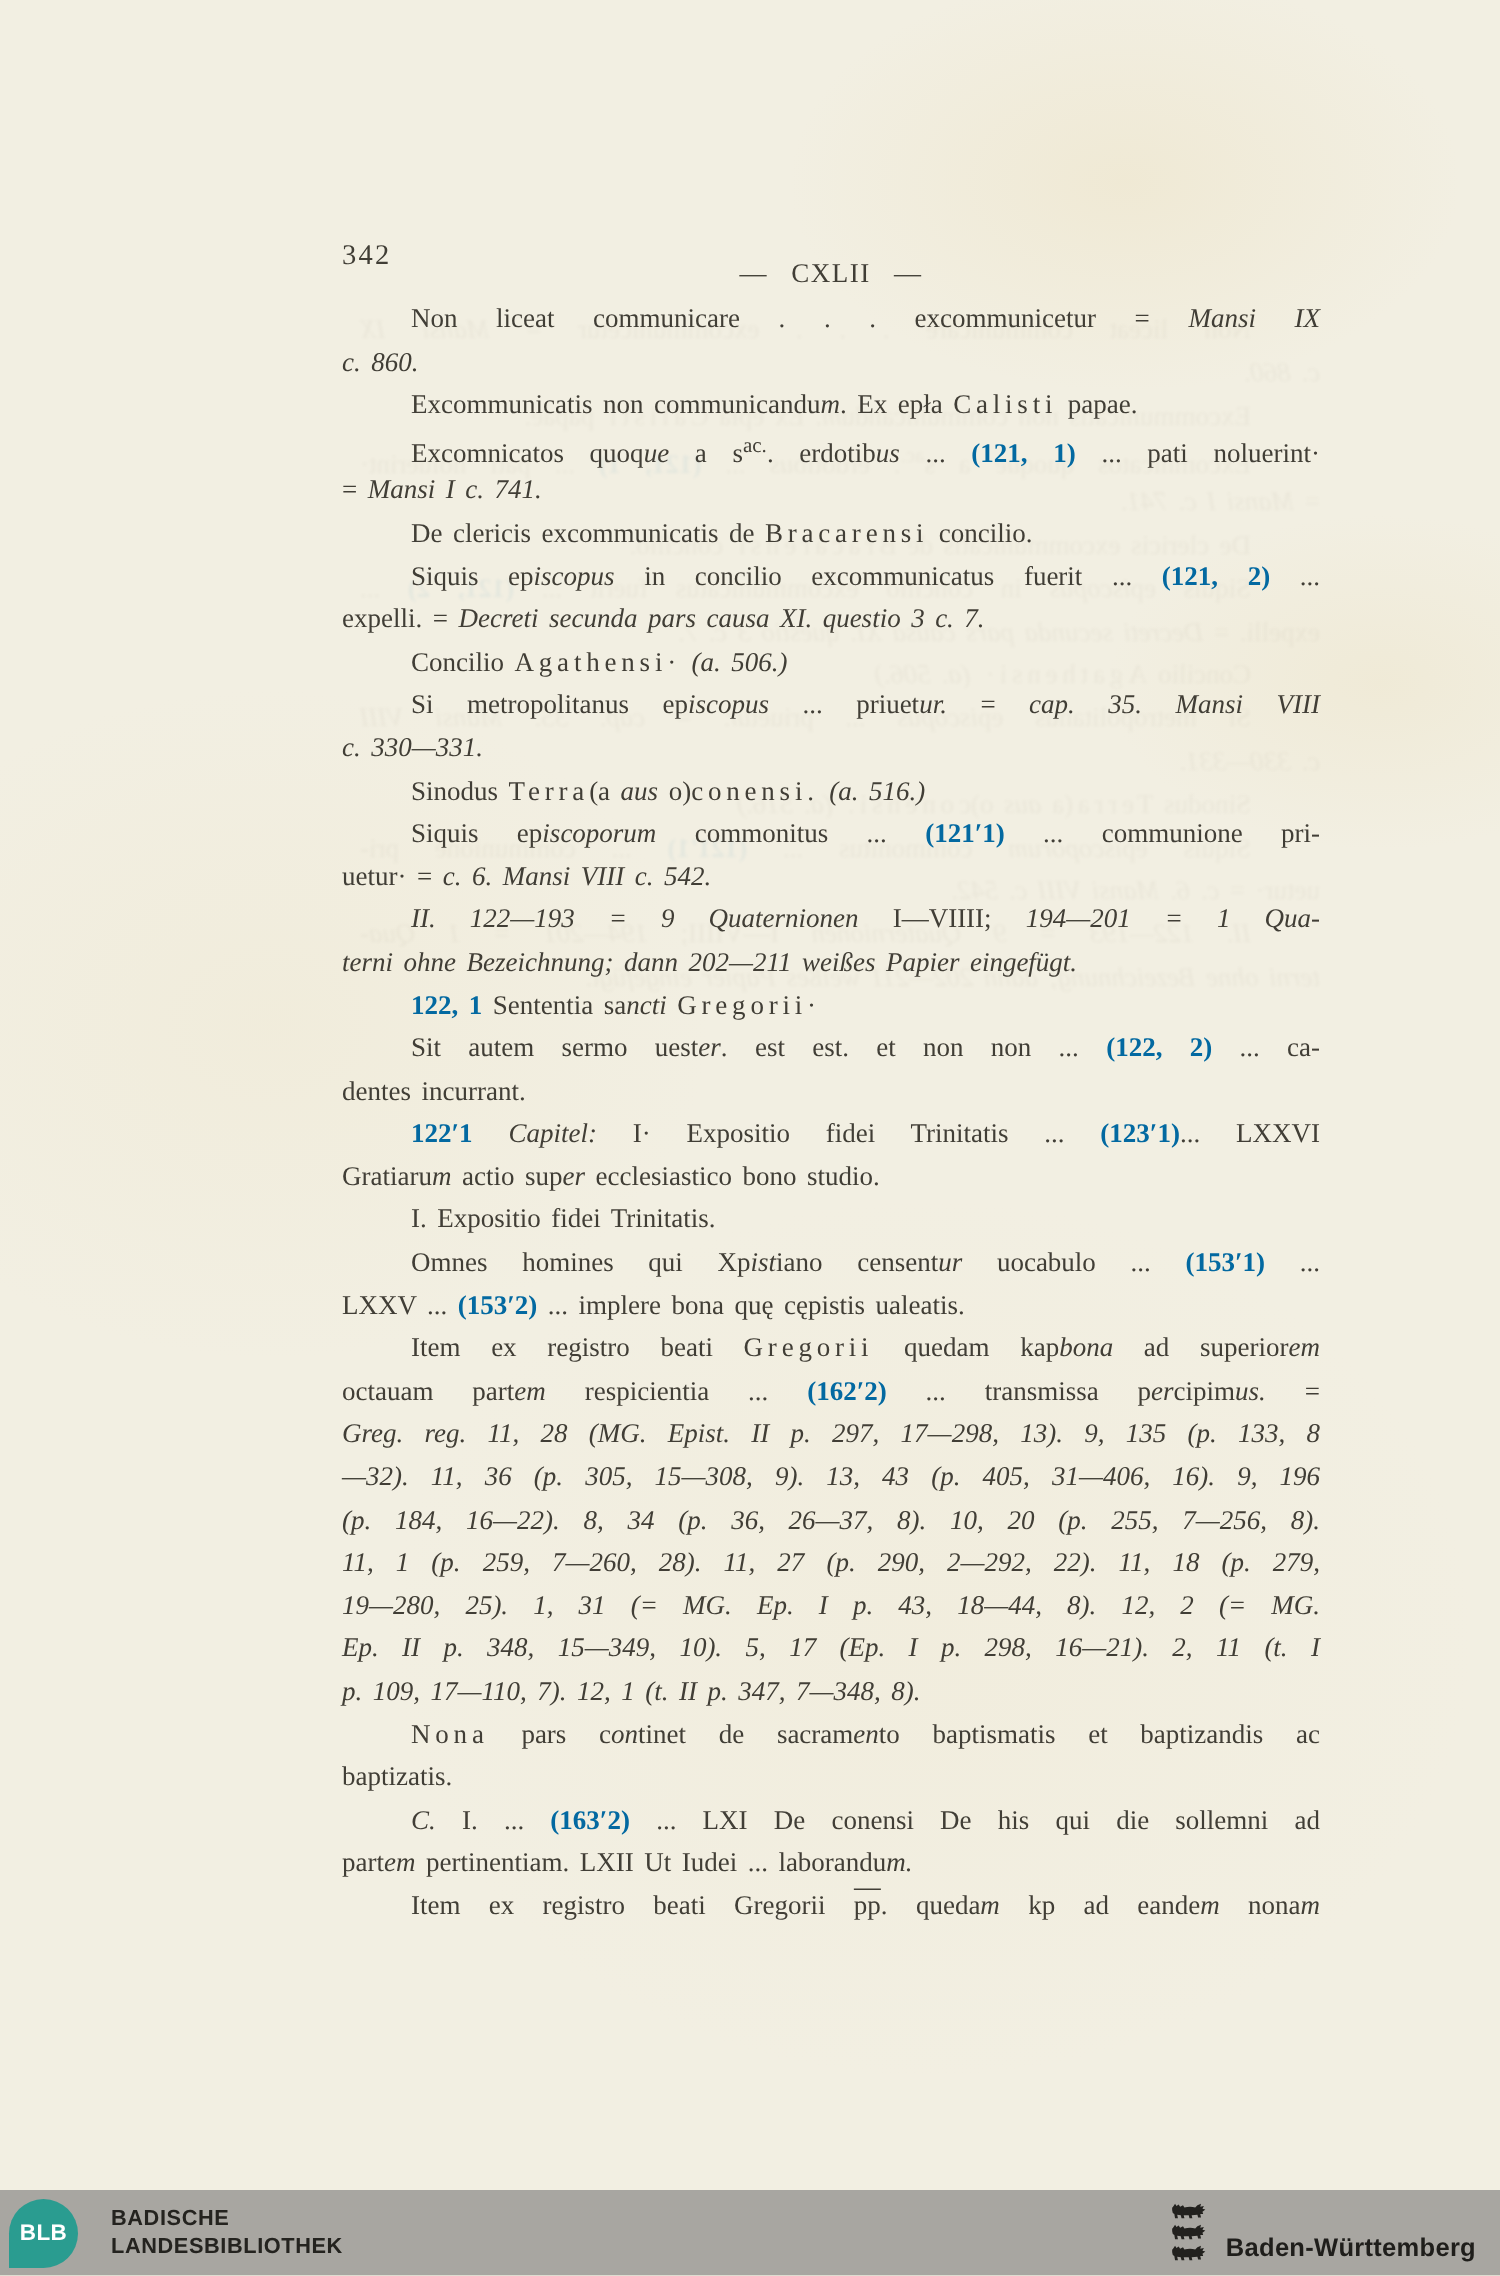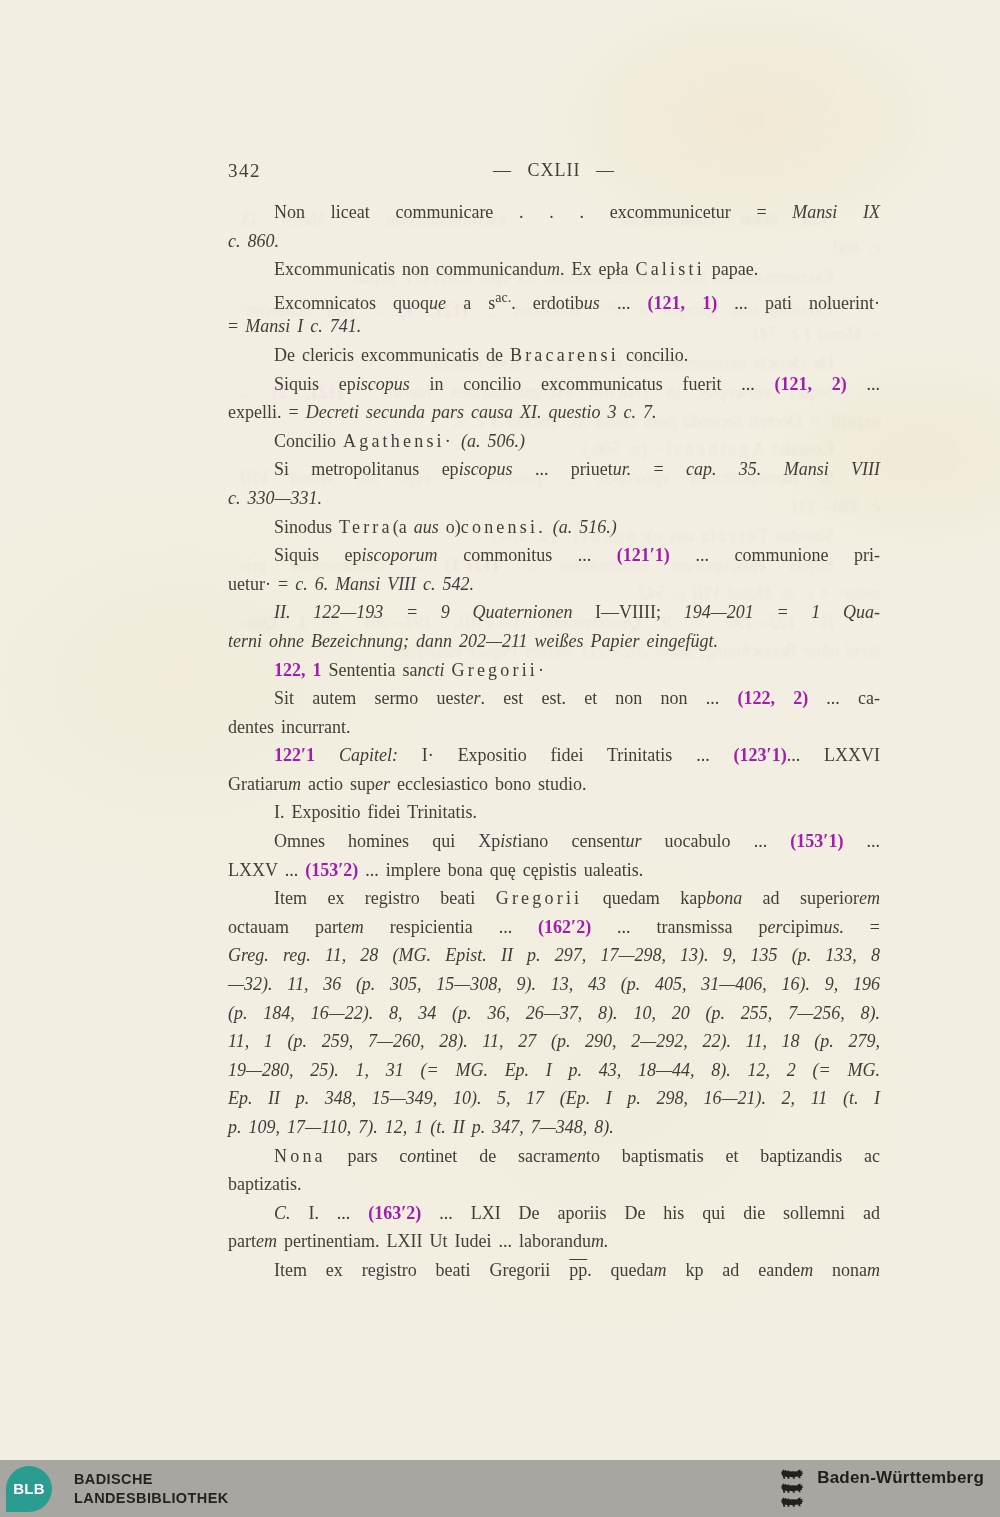--- a/index.html
+++ b/index.html
@@ -10,31 +10,31 @@
       radial-gradient(ellipse 320px 200px at 75% 8%, rgba(233,218,178,.28), transparent 70%),
       radial-gradient(ellipse 420px 320px at 18% 45%, rgba(236,226,196,.22), transparent 70%),
       radial-gradient(ellipse 520px 420px at 62% 72%, rgba(238,229,203,.20), transparent 70%),
       radial-gradient(ellipse 260px 160px at 92% 30%, rgba(231,217,176,.22), transparent 70%);
     font-family:"Liberation Serif", serif;
   }
 
   .scan-column{position:absolute;left:228px;top:160px;width:652px;color:#413e36;}
   .head-row{position:relative;height:26px;margin-bottom:12px;font-size:19px;}
   .pageno{position:absolute;left:0;top:0;letter-spacing:1.5px;}
-  .runhead{position:absolute;left:50%;top:0;transform:translateX(-50%);font-size:18px;word-spacing:10px;letter-spacing:1px;}
+  .runhead{position:absolute;left:50%;top:12px;transform:translateX(-50%);font-size:18px;word-spacing:10px;letter-spacing:1px;}
 
   .textblock{position:relative;}
   .tl{
     font-size:18px;line-height:28.6px;height:28.6px;
     word-spacing:2.5px;text-align:left;white-space:normal;
   }
   .tl.just{text-align:justify;text-align-last:justify;}
   .tl.ind{text-indent:46px;}
   .it{font-style:italic;}
-  .bd{font-weight:bold;color:#a21caf;}
+  .bd{font-weight:bold;color:#0369a1;}
   .spc{letter-spacing:3.2px;}
   .sups{font-size:14px;vertical-align:7px;letter-spacing:0;word-spacing:0;}
   .ovl{text-decoration:overline;margin-top:38px;}
 
   
   .ghost{
     position:absolute;left:240px;top:205px;width:640px;color:#6b5f49;
     transform:scaleX(-1);opacity:.055;filter:blur(1.1px);pointer-events:none;
   }
   .ghost .tl{height:28.8px;line-height:28.8px;}
@@ -45,21 +45,21 @@
     display:flex;align-items:center;justify-content:space-between;
     font-family:"Liberation Sans", sans-serif;
   }
   .blb-group{display:flex;align-items:center;gap:22px;margin-left:6px;}
   .blb-logo{
     width:46px;height:46px;background:#2a9c90;border-radius:50% 50% 50% 0;
     display:flex;align-items:center;justify-content:center;flex:0 0 auto;
   }
   .blb-logo span{color:#ffffff;font-weight:bold;font-size:15px;letter-spacing:.3px;}
   .lib-name{color:#24231f;font-weight:bold;font-size:14.5px;line-height:18.5px;letter-spacing:.4px;}
-  .bw-group{display:flex;align-items:flex-start;gap:12px;margin-right:16px;}
+  .bw-group{display:flex;align-items:flex-end;gap:12px;margin-right:16px;}
   .lions{display:flex;flex-direction:column;gap:1px;}
   .lions svg{display:block;}
   .state-label{color:#1f1e1b;font-size:17px;font-weight:bold;letter-spacing:.2px;}
 </style>
 </head>
 <body>
 
 <div class="ghost">
     <div class="tl ind just"><span>Non liceat communicare . . . excommunicetur = </span><span class="it">Mansi IX</span></div>
     <div class="tl"><span class="it">c. 860.</span></div>
@@ -113,21 +113,21 @@
       <div class="tl just"><span>octauam part</span><span class="it">em</span><span> respicientia ... </span><span class="bd">(162′2)</span><span> ... transmissa p</span><span class="it">er</span><span>cipim</span><span class="it">us.</span><span> =</span></div>
       <div class="tl just"><span class="it">Greg. reg. 11, 28 (MG. Epist. II p. 297, 17—298, 13). 9, 135 (p. 133, 8</span></div>
       <div class="tl just"><span class="it">—32). 11, 36 (p. 305, 15—308, 9). 13, 43 (p. 405, 31—406, 16). 9, 196</span></div>
       <div class="tl just"><span class="it">(p. 184, 16—22). 8, 34 (p. 36, 26—37, 8). 10, 20 (p. 255, 7—256, 8).</span></div>
       <div class="tl just"><span class="it">11, 1 (p. 259, 7—260, 28). 11, 27 (p. 290, 2—292, 22). 11, 18 (p. 279,</span></div>
       <div class="tl just"><span class="it">19—280, 25). 1, 31 (= MG. Ep. I p. 43, 18—44, 8). 12, 2 (= MG.</span></div>
       <div class="tl just"><span class="it">Ep. II p. 348, 15—349, 10). 5, 17 (Ep. I p. 298, 16—21). 2, 11 (t. I</span></div>
       <div class="tl"><span class="it">p. 109, 17—110, 7). 12, 1 (t. II p. 347, 7—348, 8).</span></div>
       <div class="tl ind just"><span class="spc">Nona</span><span> pars c</span><span class="it">on</span><span>tinet de sacram</span><span class="it">en</span><span>to baptismatis et baptizandis ac</span></div>
       <div class="tl"><span>baptizatis.</span></div>
-      <div class="tl ind just"><span class="it">C.</span><span> I. ... </span><span class="bd">(163′2)</span><span> ... LXI De aporiis De his qui die sollemni ad</span></div>
+      <div class="tl ind just"><span class="it">C.</span><span> I. ... </span><span class="bd">(163′2)</span><span> ... LXI De conensi De his qui die sollemni ad</span></div>
       <div class="tl"><span>part</span><span class="it">em</span><span> pertinentiam. LXII Ut Iudei ... laborandu</span><span class="it">m.</span></div>
       <div class="tl ind just"><span>Item ex registro beati Gregorii </span><span class="ovl">pp</span><span>. queda</span><span class="it">m</span><span> kp ad eande</span><span class="it">m</span><span> nona</span><span class="it">m</span></div>
     </div>
 </div>
 
 <div class="footer-bar">
   <div class="blb-group">
     <div class="blb-logo">
       <span>BLB</span>
     </div>

